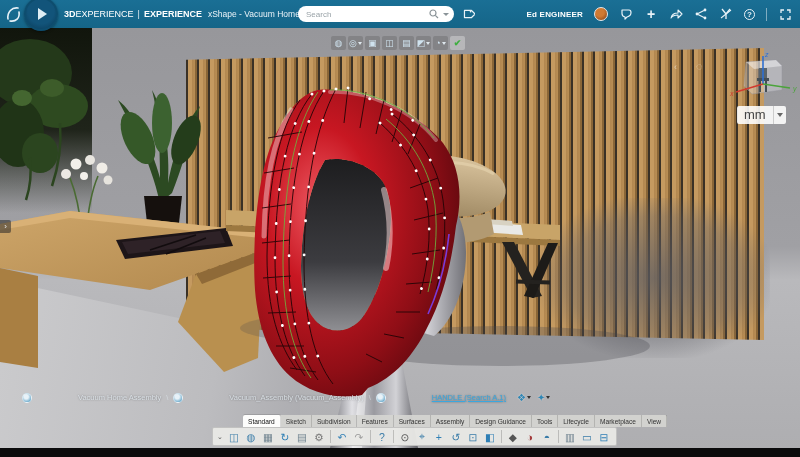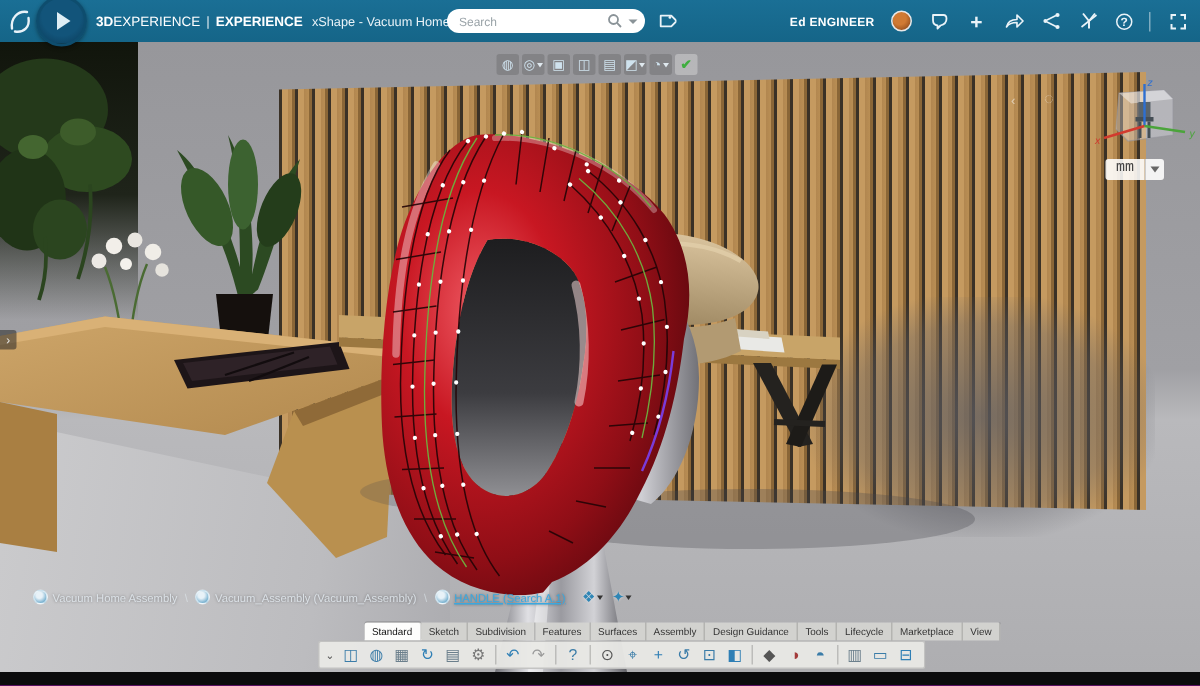--- a/index.html
+++ b/index.html
@@ -1,33 +1,33 @@
 <!DOCTYPE html>
 <html><head>
 <meta charset="utf-8">
 <style>
   * { margin:0; padding:0; box-sizing:border-box; }
   html,body { width:800px; height:457px; }
   body { font-family:"Liberation Sans", sans-serif; background:#000; }
-  .app { position:relative; width:800px; height:457px; overflow:hidden; background:#a21caf; }
+  .app { position:relative; width:800px; height:457px; overflow:hidden; background:#f97316; }
 
   
   .topbar { position:absolute; left:0; top:0; width:800px; height:28px; background:linear-gradient(180deg,#1a6f95,#156588); display:flex; align-items:center; z-index:50; }
   .swoosh { position:absolute; left:6px; top:4px; }
   .compass-badge { position:absolute; left:24px; top:-3px; width:34px; height:34px; border-radius:50%;
       background:radial-gradient(circle at 50% 40%, #12547a 55%, #0a3a57 100%); border:2px solid #0e4d6e; z-index:60;
       display:flex; align-items:center; justify-content:center; box-shadow:0 1px 3px rgba(0,0,0,.4); }
   .compass-badge .play { width:0; height:0; border-left:9px solid #dfeef5; border-top:6px solid transparent; border-bottom:6px solid transparent; margin-left:2px; }
   .brand { margin-left:64px; color:#fff; font-size:9px; white-space:nowrap; display:flex; align-items:center; gap:3px; }
   .brand b { font-weight:bold; }
   .brand .sep { opacity:.85; margin:0 1px; }
   .apptitle { color:#eaf3f8; font-size:8.5px; margin-left:6px; white-space:nowrap; display:flex; align-items:center; gap:3px; }
   .caret { width:0; height:0; border-left:3px solid transparent; border-right:3px solid transparent; border-top:4px solid #dfeef5; display:inline-block; }
   .search-wrap { position:absolute; left:298px; top:6px; display:flex; align-items:center; }
-  .search-box { width:132px; height:16px; background:#fff; border-radius:9px; display:flex; align-items:center; padding:0 5px 0 8px; }
+  .search-box { width:156px; height:16px; background:#fff; border-radius:9px; display:flex; align-items:center; padding:0 5px 0 8px; }
   .search-box input { flex:1; border:none; outline:none; font-size:8px; color:#444; background:transparent; font-family:"Liberation Sans",sans-serif; width:90px; }
   .search-box input::placeholder { color:#9aa3a8; }
   .sb-caret { width:0;height:0;border-left:3px solid transparent;border-right:3px solid transparent;border-top:3.5px solid #8a9398; margin-left:4px; }
   .tag-icon { margin-left:8px; }
   .right-cluster { position:absolute; right:8px; top:0; height:28px; display:flex; align-items:center; gap:11px; }
   .username { color:#fff; font-size:8px; font-weight:bold; letter-spacing:.2px; }
   .avatar { width:14px; height:14px; border-radius:50%; background:radial-gradient(circle at 40% 35%, #d07a33 40%, #7a3a12 100%); border:1px solid #e8e8e8; }
   .hicon { width:14px; height:14px; display:flex; align-items:center; justify-content:center; color:#eaf3f8; font-size:11px; }
   .hdivider { width:1px; height:13px; background:rgba(255,255,255,.45); }
   .help-circ { width:11px; height:11px; border:1.2px solid #eaf3f8; border-radius:50%; font-size:8px; display:flex; align-items:center; justify-content:center; color:#eaf3f8; font-weight:bold; }
@@ -50,31 +50,31 @@
   .vp-toolbar { position:absolute; left:331px; top:8px; display:flex; gap:2px; align-items:center; }
   .vp-tool { width:15px; height:14px; background:rgba(80,80,80,.28); border-radius:2px; display:flex; align-items:center; justify-content:center; color:#cfe2ee; font-size:9px; position:relative; }
   .vp-tool .mini-caret { width:0;height:0;border-left:2.5px solid transparent;border-right:2.5px solid transparent;border-top:3px solid #dfe8ee; margin-left:1px; }
   .vp-tool.check { color:#3fae3f; background:rgba(240,240,240,.35); font-weight:bold; }
 
   .faded-ctrl { position:absolute; color:rgba(245,245,245,.55); font-size:9px; }
 
   
   .triad { position:absolute; left:724px; top:22px; }
   .unit-box { position:absolute; left:737px; top:78px; display:flex; }
-  .unit-val { background:rgba(255,255,255,.88); font-size:10px; color:#444; padding:1px 7px 2px; border-radius:2px 0 0 2px;font-family:Liberation Mono, monospace; }
+  .unit-val { background:rgba(255,255,255,.88); font-size:13px; color:#444; padding:1px 7px 2px; border-radius:2px 0 0 2px; }
   .unit-caret { background:rgba(255,255,255,.88); border-left:1px solid #ccc; border-radius:0 2px 2px 0; display:flex; align-items:center; padding:0 3px; }
   .unit-caret .caret { border-top-color:#666; }
 
   .edge-expander { position:absolute; left:0; top:192px; width:11px; height:13px; background:rgba(40,40,40,.55); color:#e8e8e8; font-size:8px; display:flex; align-items:center; justify-content:center; border-radius:0 2px 2px 0; }
 
   
   .breadcrumb { position:absolute; left:22px; top:364px; display:flex; align-items:center; gap:5px; font-size:7.5px; }
   .bc-item { display:flex; align-items:center; gap:3px; }
   .bc-ico { width:10px; height:10px; border-radius:50%; background:radial-gradient(circle at 40% 35%, #e8f2f8 30%, #2f86b5 100%); border:1px solid rgba(255,255,255,.6); }
-  .bc-label { color:rgba(230,238,244,.82); text-shadow:0 0 2px rgba(0,0,0,.4); white-space:nowrap; }
+  .bc-label { color:rgba(230,238,244,.82); text-shadow:0 0 2px rgba(0,0,0,.4); white-space:nowrap;margin-left:43px; }
   .bc-item.active .bc-label { color:#39a8e0; text-decoration:underline; }
   .bc-sep { color:rgba(230,238,244,.55); }
   .bc-tools { display:flex; align-items:center; gap:6px; margin-left:6px; }
   .bc-tool { color:#2f86b5; font-size:10px; display:flex; align-items:center; text-shadow:0 0 2px rgba(255,255,255,.5); }
   .bc-tool .mini-caret { width:0;height:0;border-left:2.5px solid transparent;border-right:2.5px solid transparent;border-top:3px solid #333; margin-left:1px; }
 
   
   .tabs-row { position:absolute; left:243px; top:387px; display:flex; align-items:flex-end; background:rgba(213,213,209,.92); border-radius:2px 2px 0 0; height:12px; }
   .tab { font-size:6.6px; color:#333; padding:2px 5px 2px; white-space:nowrap; border-right:1px solid rgba(0,0,0,.14); display:flex; align-items:center; height:12px; }
   .tab.active { background:#fdfdfc; color:#111; border-radius:2px 2px 0 0; box-shadow:0 -1px 0 rgba(0,0,0,.12); }

